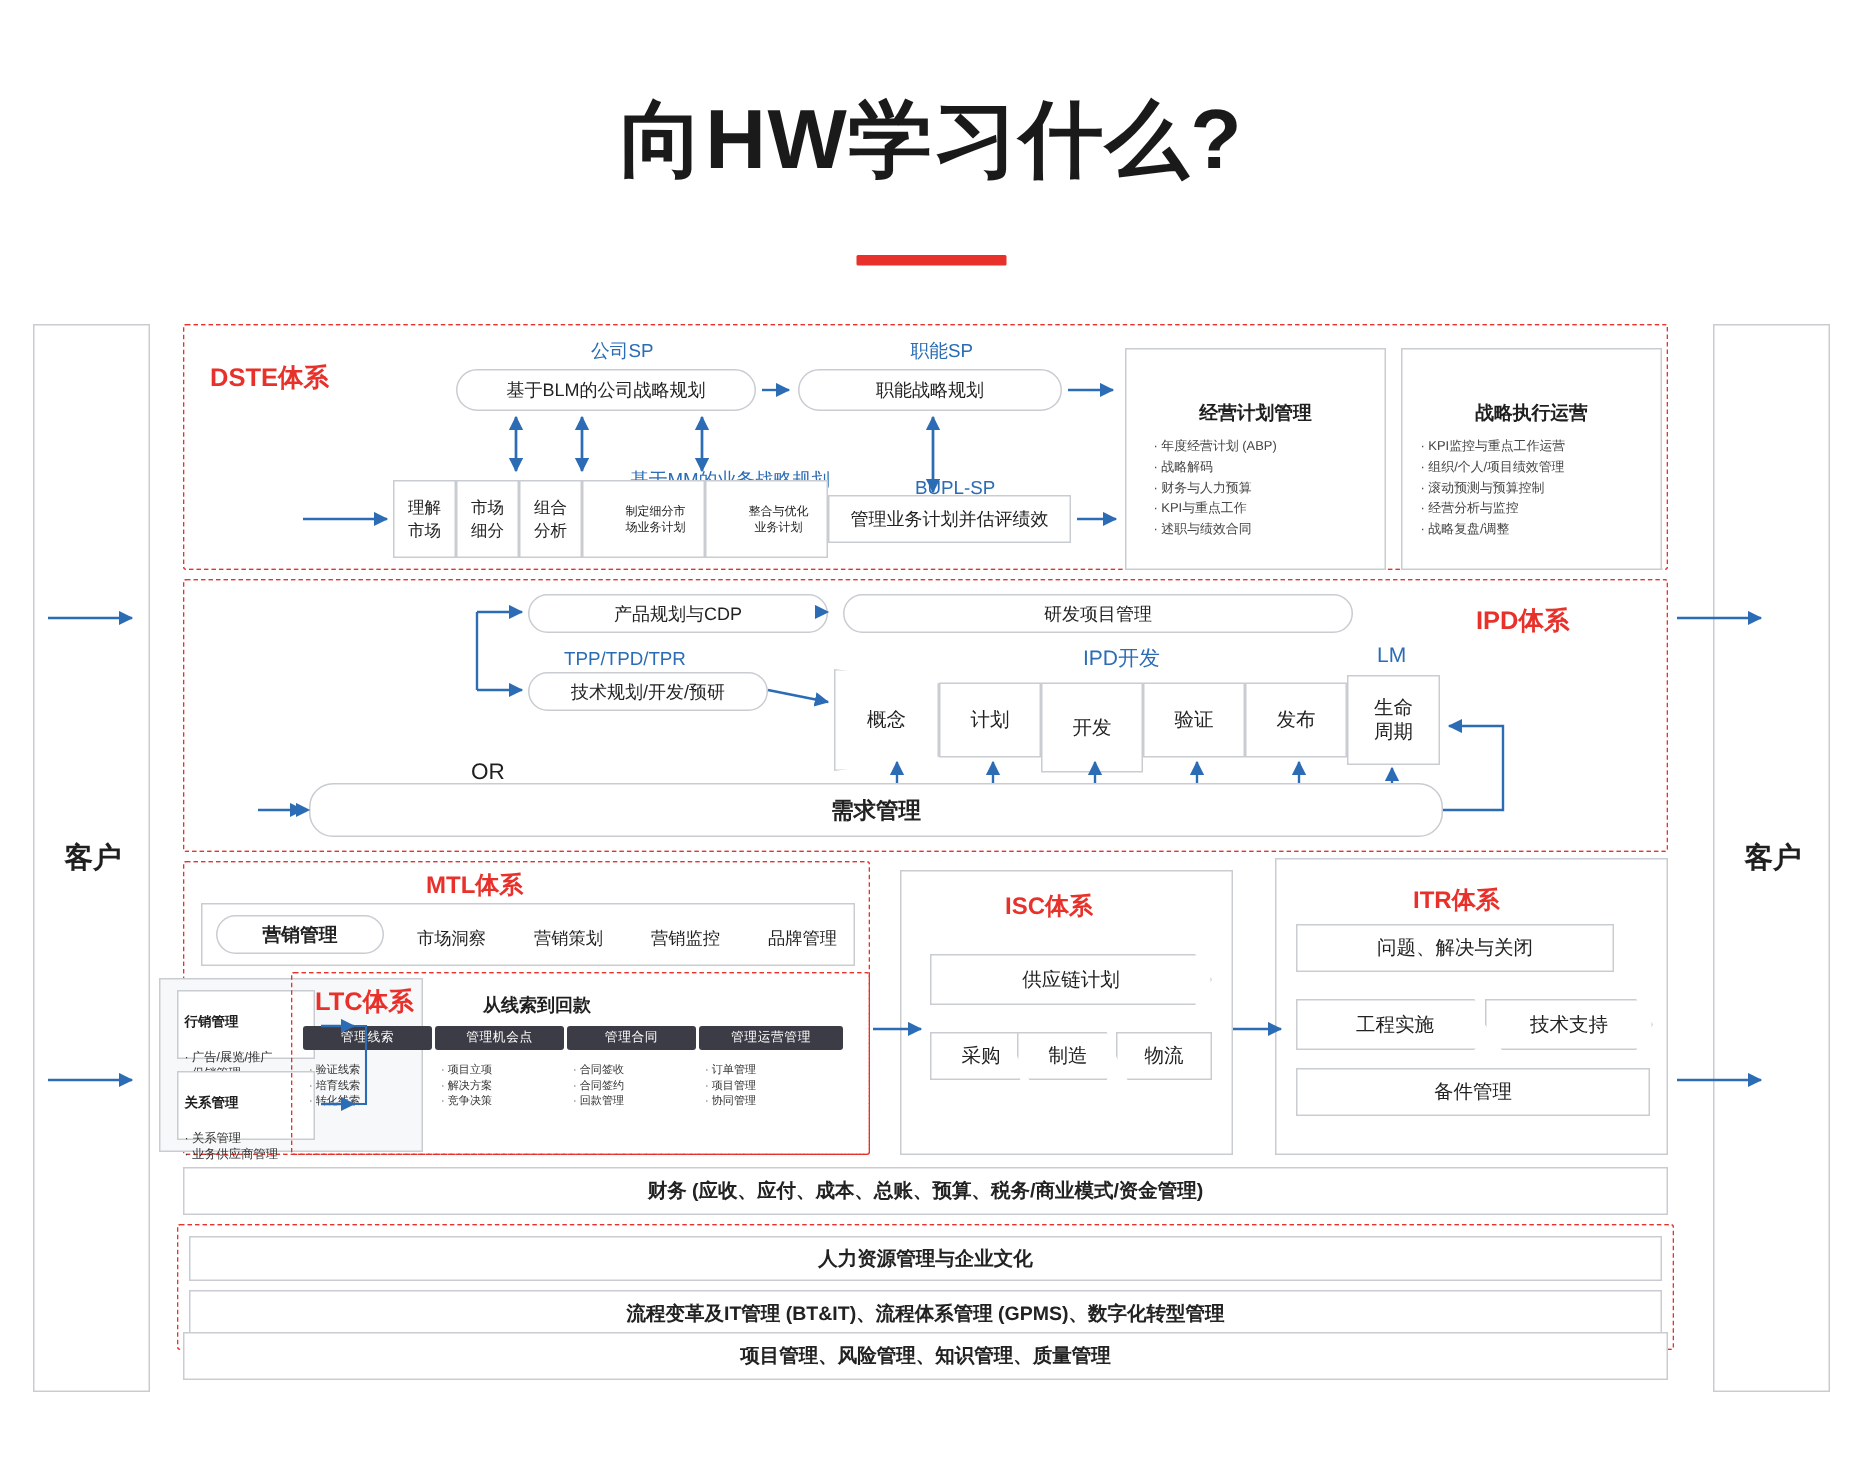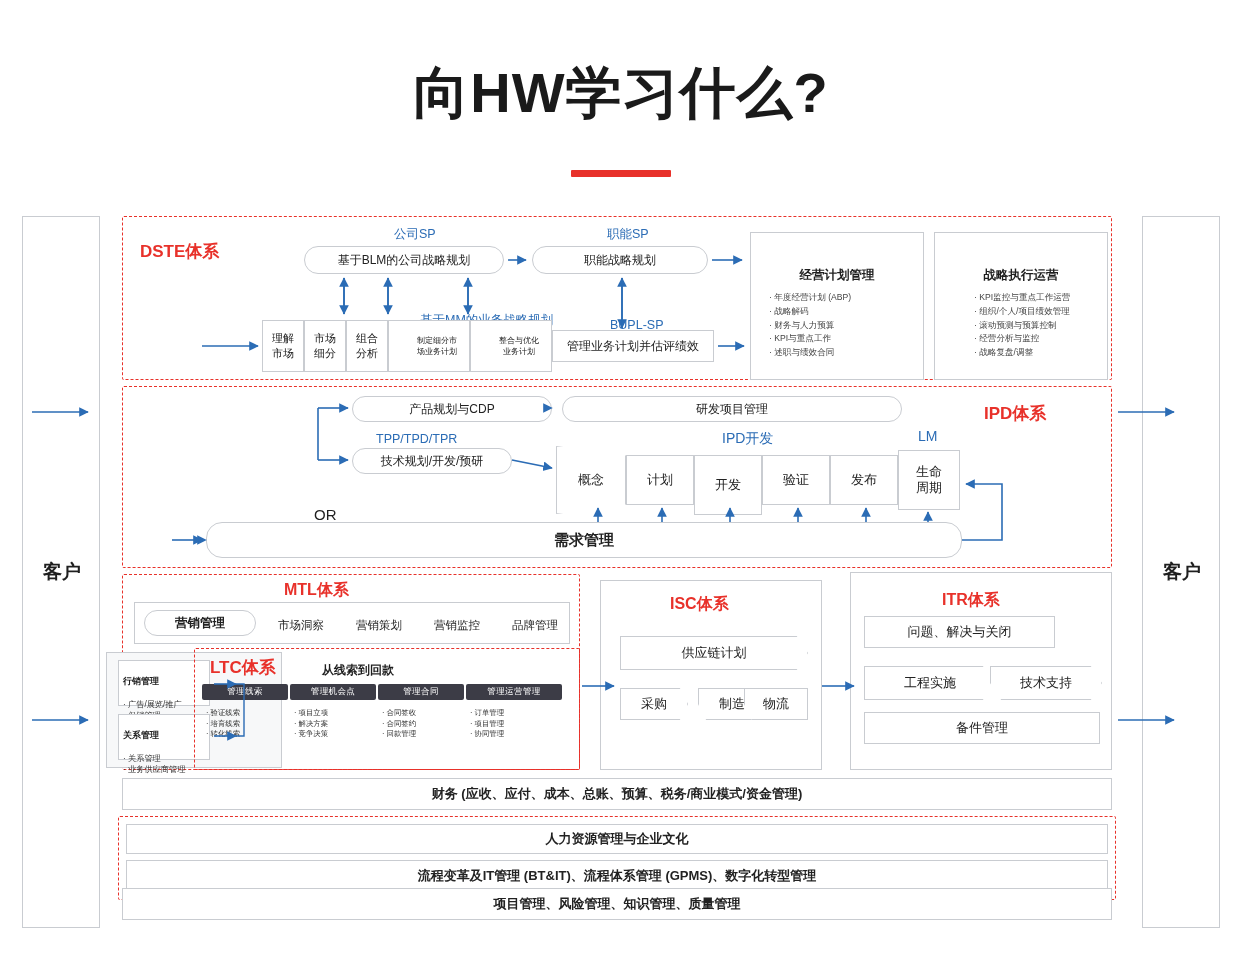--- a/index.html
+++ b/index.html
@@ -150,21 +150,21 @@
   <div class="grey-panel" style="left:728px; top:16px; width:174px; height:148px;">
     <div class="panel-head" style="top:34px;">经营计划管理</div>
     <div class="bullets" style="left:18px; top:58px;">· 年度经营计划 (ABP)
 · 战略解码
 · 财务与人力预算
 · KPI与重点工作
 · 述职与绩效合同</div>
   </div>
   <div class="grey-panel" style="left:912px; top:16px; width:174px; height:148px;">
     <div class="panel-head" style="top:34px;">战略执行运营</div>
-    <div class="bullets" style="left:12px; top:58px;margin-left:27px;">· KPI监控与重点工作运营
+    <div class="bullets" style="left:12px; top:58px;">· KPI监控与重点工作运营
 · 组织/个人/项目绩效管理
 · 滚动预测与预算控制
 · 经营分析与监控
 · 战略复盘/调整</div>
   </div>
 
   <div class="dashed" style="left:100px; top:170px; width:990px; height:182px;"></div>
   <div class="region-title" style="left:962px; top:186px; font-size:17px;">IPD体系</div>
 
   <div class="box pill" style="left:330px; top:180px; width:200px; height:26px;">产品规划与CDP</div>
@@ -228,26 +228,26 @@
 · 合同签约
 · 回款管理</div>
   <div class="tiny-list" style="left:448px; top:492px;">· 订单管理
 · 项目管理
 · 协同管理</div>
 
   <div class="grey-panel" style="left:578px; top:364px; width:222px; height:190px;"></div>
   <div class="region-title" style="left:648px; top:378px; font-size:16px;">ISC体系</div>
   <div class="box" style="left:598px; top:420px; width:188px; height:34px; font-size:13px; clip-path:polygon(0 0,94% 0,100% 50%,94% 100%,0 100%);">供应链计划</div>
   <div class="box" style="left:598px; top:472px; width:68px; height:32px; font-size:13px; clip-path:polygon(0 0,88% 0,100% 50%,88% 100%,0 100%);">采购</div>
-  <div class="box" style="left:676px; top:472px; width:68px; height:32px; font-size:13px; clip-path:polygon(0 0,88% 0,100% 50%,88% 100%,12% 100%,0 50%);font-family:Liberation Serif, serif;">制造</div>
+  <div class="box" style="left:656px; top:472px; width:68px; height:32px; font-size:13px; clip-path:polygon(0 0,88% 0,100% 50%,88% 100%,12% 100%,0 50%);font-family:Liberation Serif, serif;">制造</div>
   <div class="box" style="left:722px; top:472px; width:64px; height:32px; font-size:13px; clip-path:polygon(0 0,100% 0,100% 100%,12% 100%,0 50%);">物流</div>
 
   <div class="grey-panel" style="left:828px; top:356px; width:262px; height:198px;"></div>
   <div class="region-title" style="left:920px; top:374px; font-size:16px;">ITR体系</div>
-  <div class="box" style="left:842px; top:400px; width:191px; height:32px; font-size:13px;">问题、解决与关闭</div>
+  <div class="box" style="left:842px; top:400px; width:212px; height:32px; font-size:13px;">问题、解决与关闭</div>
   <div class="box" style="left:842px; top:450px; width:132px; height:34px; font-size:13px; clip-path:polygon(0 0,90% 0,100% 50%,90% 100%,0 100%);">工程实施</div>
   <div class="box" style="left:968px; top:450px; width:112px; height:34px; font-size:13px; clip-path:polygon(0 0,90% 0,100% 50%,90% 100%,10% 100%,0 50%);">技术支持</div>
   <div class="box" style="left:842px; top:496px; width:236px; height:32px; font-size:13px;">备件管理</div>
 
   <div class="box bold" style="left:100px; top:562px; width:990px; height:32px; font-size:13px;">财务 (应收、应付、成本、总账、预算、税务/商业模式/资金管理)</div>
 
   <div class="dashed" style="left:96px; top:600px; width:998px; height:84px;"></div>
   <div class="box bold" style="left:104px; top:608px; width:982px; height:30px; font-size:13px;">人力资源管理与企业文化</div>
   <div class="box bold" style="left:104px; top:644px; width:982px; height:32px; font-size:13px;">流程变革及IT管理 (BT&amp;IT)、流程体系管理 (GPMS)、数字化转型管理</div>
 

